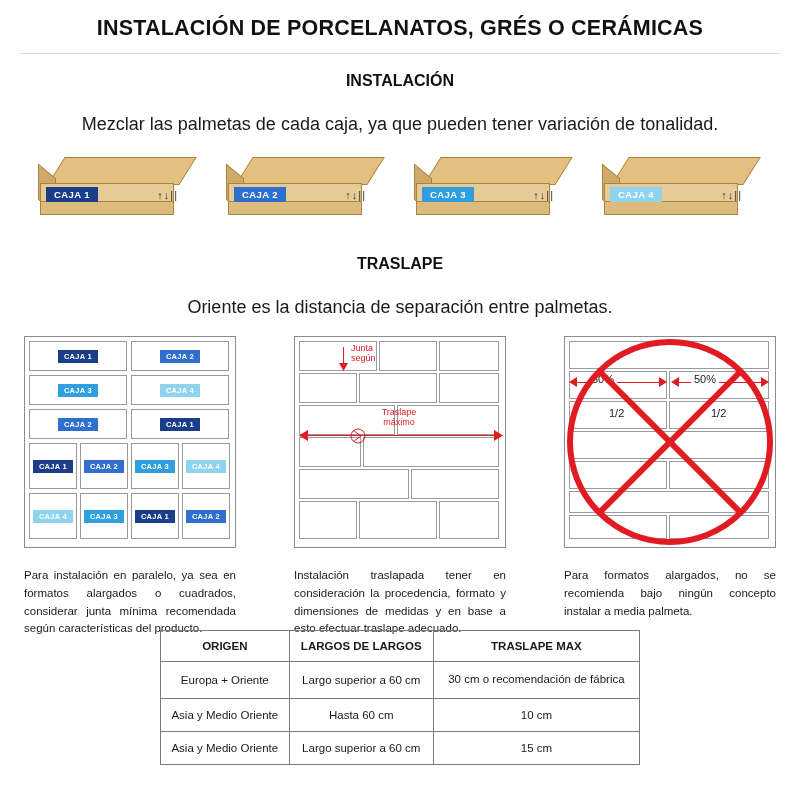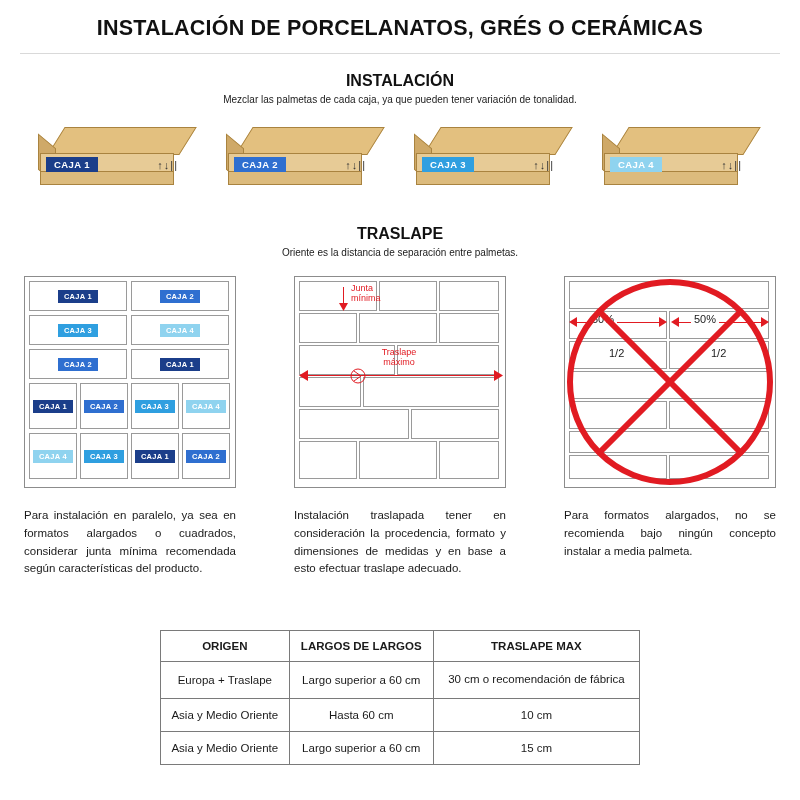--- a/index.html
+++ b/index.html
@@ -24,21 +24,21 @@
   }
   .rule{
     width:760px;margin:12px auto 0 auto;height:1px;background:#d9d9d9;
   }
 
   
   .section-title{
     text-align:center;font-weight:bold;font-size:16px;margin-top:18px;color:#111;
   }
   .section-sub{
-    text-align:center;font-size:10px;margin-top:4px;color:#1a1a1a;
+    text-align:center;font-size:18px;margin-top:24px;color:#1a1a1a;
   }
 
   
   .boxes{
     position:relative;height:80px;margin-top:22px;
   }
   .boxwrap{position:absolute;top:0;width:150px;height:74px;}
   .box-top{
     position:absolute;left:18px;top:0;width:132px;height:28px;
     background:#e3c07f;
@@ -251,21 +251,21 @@
       <div class="brick" style="left:4px;top:164px;width:58px;height:38px;"></div>
       <div class="brick" style="left:64px;top:164px;width:78px;height:38px;"></div>
       <div class="brick" style="left:144px;top:164px;width:60px;height:38px;"></div>
 
       <div class="vline" style="left:48px;top:10px;height:20px;"></div>
       <svg style="position:absolute;left:44px;top:26px;" width="9" height="8">
         <polygon points="4.5,8 0,0 9,0" fill="#e11b22"></polygon>
       </svg>
       <div class="ann" style="left:56px;top:6px;width:60px;">
         <span>Junta</span><br>
-        <span>mínima</span>
+        <span>según</span>
       </div>
 
       <div class="ann" style="left:64px;top:70px;width:80px;text-align:center;">
         <span>Traslape</span><br>
         <span>máximo</span>
       </div>
       <div class="arrowline" style="left:10px;top:98px;width:192px;"></div>
       <svg style="position:absolute;left:4px;top:93px;" width="9" height="11">
         <polygon points="0,5.5 9,0 9,11" fill="#e11b22"></polygon>
       </svg>
@@ -329,21 +329,21 @@
     <table>
       <thead>
         <tr>
           <th>ORIGEN</th>
           <th>LARGOS DE LARGOS</th>
           <th>TRASLAPE MAX</th>
         </tr>
       </thead>
       <tbody>
         <tr>
-          <td>Europa + Traslape</td>
+          <td>Europa + Oriente</td>
           <td>Largo superior a 60 cm</td>
           <td class="two">30 cm o recomendación de fábrica</td>
         </tr>
         <tr>
           <td>Asia y Medio Oriente</td>
           <td>Hasta 60 cm</td>
           <td>10 cm</td>
         </tr>
         <tr>
           <td>Asia y Medio Oriente</td>

